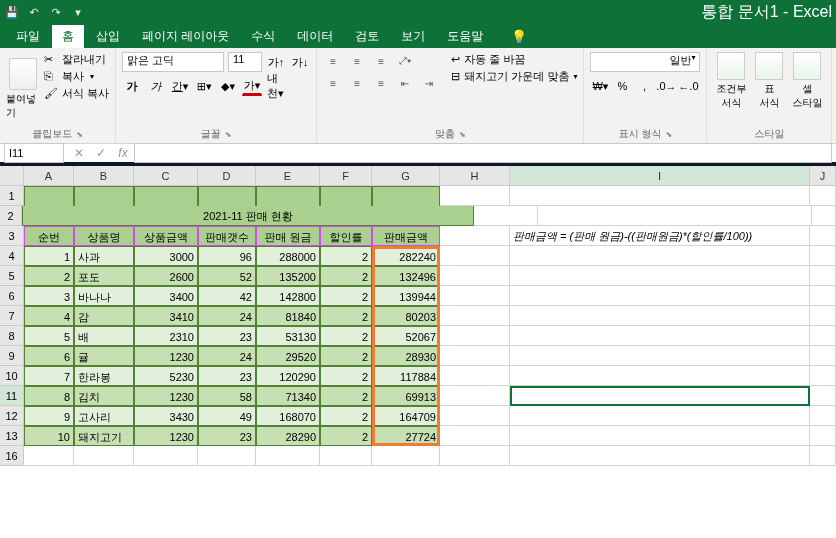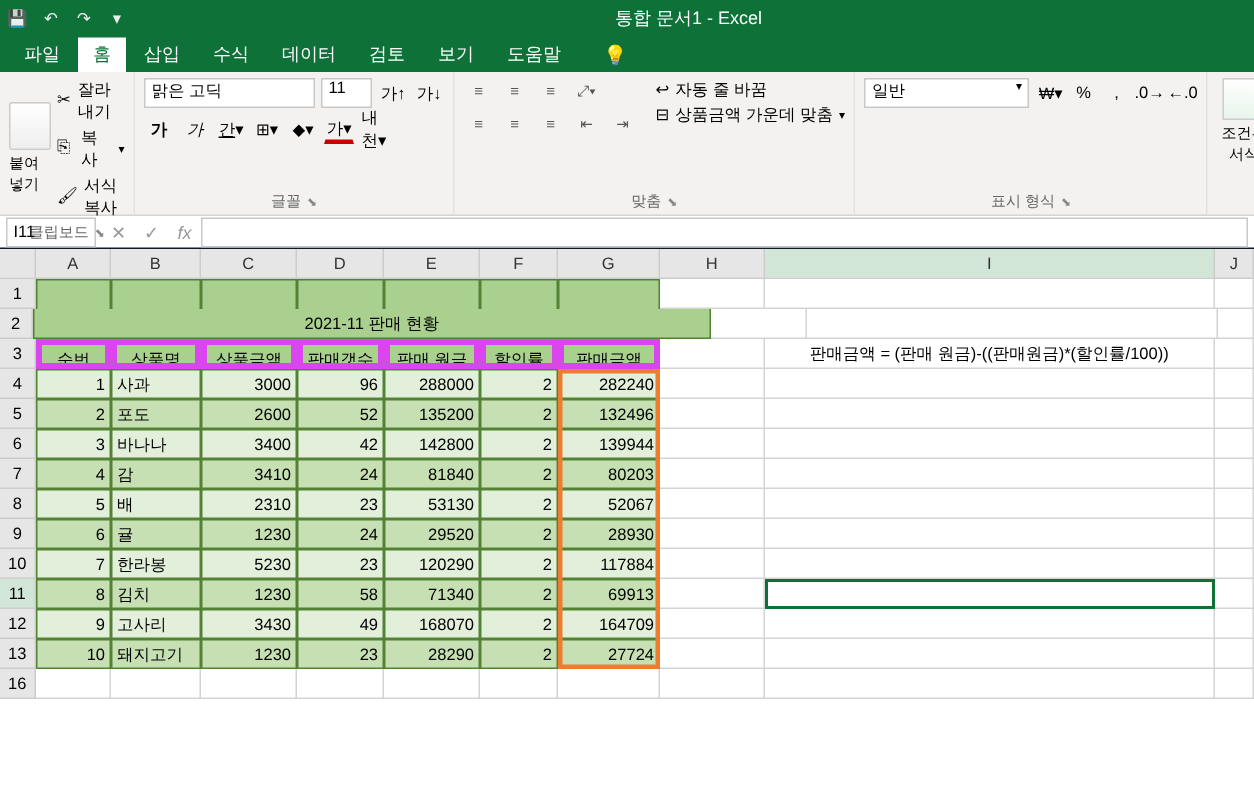--- a/index.html
+++ b/index.html
@@ -2,21 +2,21 @@
 <html><head>
 <meta charset="utf-8">
 <style>
 * { margin: 0; padding: 0; box-sizing: border-box; font-family: "Malgun Gothic", sans-serif; }
 body { background: #fff; width: 836px; height: 538px; overflow: hidden; font-size: 12px; }
 
 
 .titlebar { height: 24px; background: #0d7138; display: flex; align-items: center; color: #fff; padding: 0 4px; }
 .titlebar .qat { display: flex; gap: 6px; align-items: center; }
 .titlebar .qat-icon { width: 16px; height: 16px; display: flex; align-items: center; justify-content: center; font-size: 11px; opacity: 0.9; }
-.titlebar .title { flex: 1; text-align: center; font-size: 12px; }
+.titlebar .title { flex: 1; text-align: right; font-size: 16px; }
 
 
 .menubar { height: 24px; background: #0d7138; display: flex; align-items: center; padding: 0 6px; gap: 2px; color: #fff; }
 .menubar .tab { padding: 3px 10px; font-size: 12px; cursor: pointer; }
 .menubar .tab.active { background: #fff; color: #0d7138; }
 .menubar .tellme { display: flex; align-items: center; margin-left: 16px; gap: 6px; color: #d0e8d8; font-size: 12px; }
 .menubar .bulb { font-size: 13px; }
 
 
 .ribbon { height: 96px; background: #f3f2f1; border-bottom: 1px solid #d4d4d4; display: flex; }
@@ -26,58 +26,58 @@
 .ribbon-body { display: flex; gap: 4px; flex: 1; }
 
 .clipboard-big { width: 34px; display: flex; flex-direction: column; align-items: center; justify-content: center; font-size: 10px; gap: 2px; }
 .clipboard-big .paste-icon { width: 28px; height: 32px; background: linear-gradient(#fff, #eee); border: 1px solid #ccc; border-radius: 2px; position: relative; }
 .clipboard-small { display: flex; flex-direction: column; gap: 2px; font-size: 11px; }
 .clipboard-small div { display: flex; align-items: center; gap: 4px; }
 .cb-icon { width: 14px; height: 14px; display: inline-block; }
 
 .font-row { display: flex; gap: 4px; align-items: center; }
 .font-select { height: 20px; border: 1px solid #c8c8c8; background: #fff; font-size: 11px; padding: 0 14px 0 4px; position: relative; }
-.font-select.fname { width: 114px; }
+.font-select.fname { width: 102px; }
 .font-select.fsize { width: 34px; }
 .btn-sm { width: 20px; height: 20px; border: 1px solid transparent; display: flex; align-items: center; justify-content: center; font-size: 11px; }
 .font-color { border-bottom: 3px solid #c00; }
 .align-btn { width: 20px; height: 18px; display: flex; align-items: center; justify-content: center; font-size: 10px; color: #555; }
 .merge-col { display: flex; flex-direction: column; gap: 2px; font-size: 11px; margin-left: 8px; }
 .merge-col div { display: flex; align-items: center; gap: 4px; white-space: nowrap; }
 
-.number-col { display: flex; flex-direction: row; gap: 4px; }
+.number-col { display: flex; flex-direction: column; gap: 4px; text-align: right; }
 .number-select { width: 110px; height: 20px; border: 1px solid #c8c8c8; background: #fff; font-size: 11px; padding: 0 4px; }
 .number-btns { display: flex; gap: 2px; }
 
 .styles-col { display: flex; gap: 2px; }
 .style-btn { width: 36px; display: flex; flex-direction: column; align-items: center; font-size: 10px; gap: 2px; }
 .style-icon { width: 28px; height: 28px; border: 1px solid #ccc; background: linear-gradient(#fff, #e8f5eb); }
 
 
-.formulabar { height: 22px; border-bottom: 1px solid #0f172a; display: flex; align-items: center; background: #fff; }
+.formulabar { height: 22px; border-bottom: 4px solid #0f172a; display: flex; align-items: center; background: #fff; }
 .namebox { width: 60px; height: 20px; border: 1px solid #c8c8c8; margin: 0 4px; padding: 0 4px; font-size: 11px; display: flex; align-items: center; }
 .fb-btn { width: 22px; text-align: center; color: #999; font-size: 12px; }
 .fb-input { flex: 1; height: 20px; border: 1px solid #c8c8c8; margin-right: 4px; }
 
 
 .grid { position: relative; overflow: hidden; }
 .col-headers { display: flex; height: 20px; background: #e6e6e6; border-bottom: 1px solid #ccc; }
 .corner { width: 24px; border-right: 1px solid #ccc; background: #e6e6e6; }
 .col-h { border-right: 1px solid #ccc; text-align: center; font-size: 11px; line-height: 20px; color: #333; }
 .col-h.sel { background: #d2e6d8; }
 
 .row { display: flex; height: 20px; }
 .row-h { width: 24px; border-right: 1px solid #ccc; border-bottom: 1px solid #ccc; background: #e6e6e6; text-align: center; font-size: 11px; line-height: 20px; }
 .row-h.sel { background: #d2e6d8; }
 .cell { border-right: 1px solid #d4d4d4; border-bottom: 1px solid #d4d4d4; font-size: 11px; padding: 0 3px; line-height: 20px; overflow: hidden; white-space: nowrap; }
 .cell.r { text-align: right; }
 
 
 .tbl-title { background: #a9d08e; border: 1px solid #548235; text-align: center; font-weight: normal; }
-.tbl-hdr { background: #a9d08e; border: 4px solid #d946ef; text-align: center; }
+.tbl-hdr { background: #a9d08e; border: 1px solid #d946ef; text-align: center; }
 .tbl-cell { background: #e2efda; border: 1px solid #548235; }
 .tbl-cell.alt { background: #c6e0b4; }
 
 
 .active-cell { border: 2px solid #0d7138; }
 
 
 .wA { width: 50px; } .wB { width: 60px; } .wC { width: 64px; } .wD { width: 58px; }
 .wE { width: 64px; } .wF { width: 52px; } .wG { width: 68px; } .wH { width: 70px; }
 .wI { width: 300px; } .wJ { width: 26px; }
@@ -93,20 +93,21 @@
     <span class="qat-icon">↷</span>
     <span class="qat-icon">▾</span>
   </div>
   <div class="title">통합 문서1 - Excel</div>
 </div>
 
 <div class="menubar">
   <div class="tab">파일</div>
   <div class="tab active">홈</div>
   <div class="tab">삽입</div>
+  <div class="tab">페이지 레이아웃</div>
   <div class="tab">수식</div>
   <div class="tab">데이터</div>
   <div class="tab">검토</div>
   <div class="tab">보기</div>
   <div class="tab">도움말</div>
   <div class="tellme">
     <span class="bulb">💡</span>
   </div>
 </div>
 
@@ -185,21 +186,21 @@
           <div class="align-btn">⇥</div>
         </div>
       </div>
       <div class="merge-col">
         <div>
             <span>↩</span>
             <span>자동 줄 바꿈</span>
           </div>
         <div>
             <span>⊟</span>
-            <span>상품금액 가운데 맞춤</span>
+            <span>돼지고기 가운데 맞춤</span>
             <span style="font-size:8px;">▾</span>
           </div>
       </div>
     </div>
     <div class="ribbon-group-label">
         <span>맞춤</span>
         <span class="launcher">⬊</span>
       </div>
   </div>
 
@@ -292,21 +293,21 @@
       <div class="row">
         <div class="row-h">3</div>
         <div class="cell wA tbl-hdr">순번</div>
         <div class="cell wB tbl-hdr">상품명</div>
         <div class="cell wC tbl-hdr">상품금액</div>
         <div class="cell wD tbl-hdr">판매갯수</div>
         <div class="cell wE tbl-hdr">판매 원금</div>
         <div class="cell wF tbl-hdr">할인률</div>
         <div class="cell wG tbl-hdr">판매금액</div>
         <div class="cell wH"></div>
-        <div class="cell wI" style="text-align: center;">판매금액 = (판매 원금)-((판매원금)*(할인률/100))</div>
+        <div class="cell wI" style=" font-style: italic;">판매금액 = (판매 원금)-((판매원금)*(할인률/100))</div>
         <div class="cell wJ"></div>
       </div>
       <div class="row">
         <div class="row-h">4</div>
         <div class="cell wA tbl-cell r ">1</div>
         <div class="cell wB tbl-cell ">사과</div>
         <div class="cell wC tbl-cell r ">3000</div>
         <div class="cell wD tbl-cell r ">96</div>
         <div class="cell wE tbl-cell r ">288000</div>
         <div class="cell wF tbl-cell r ">2</div>

